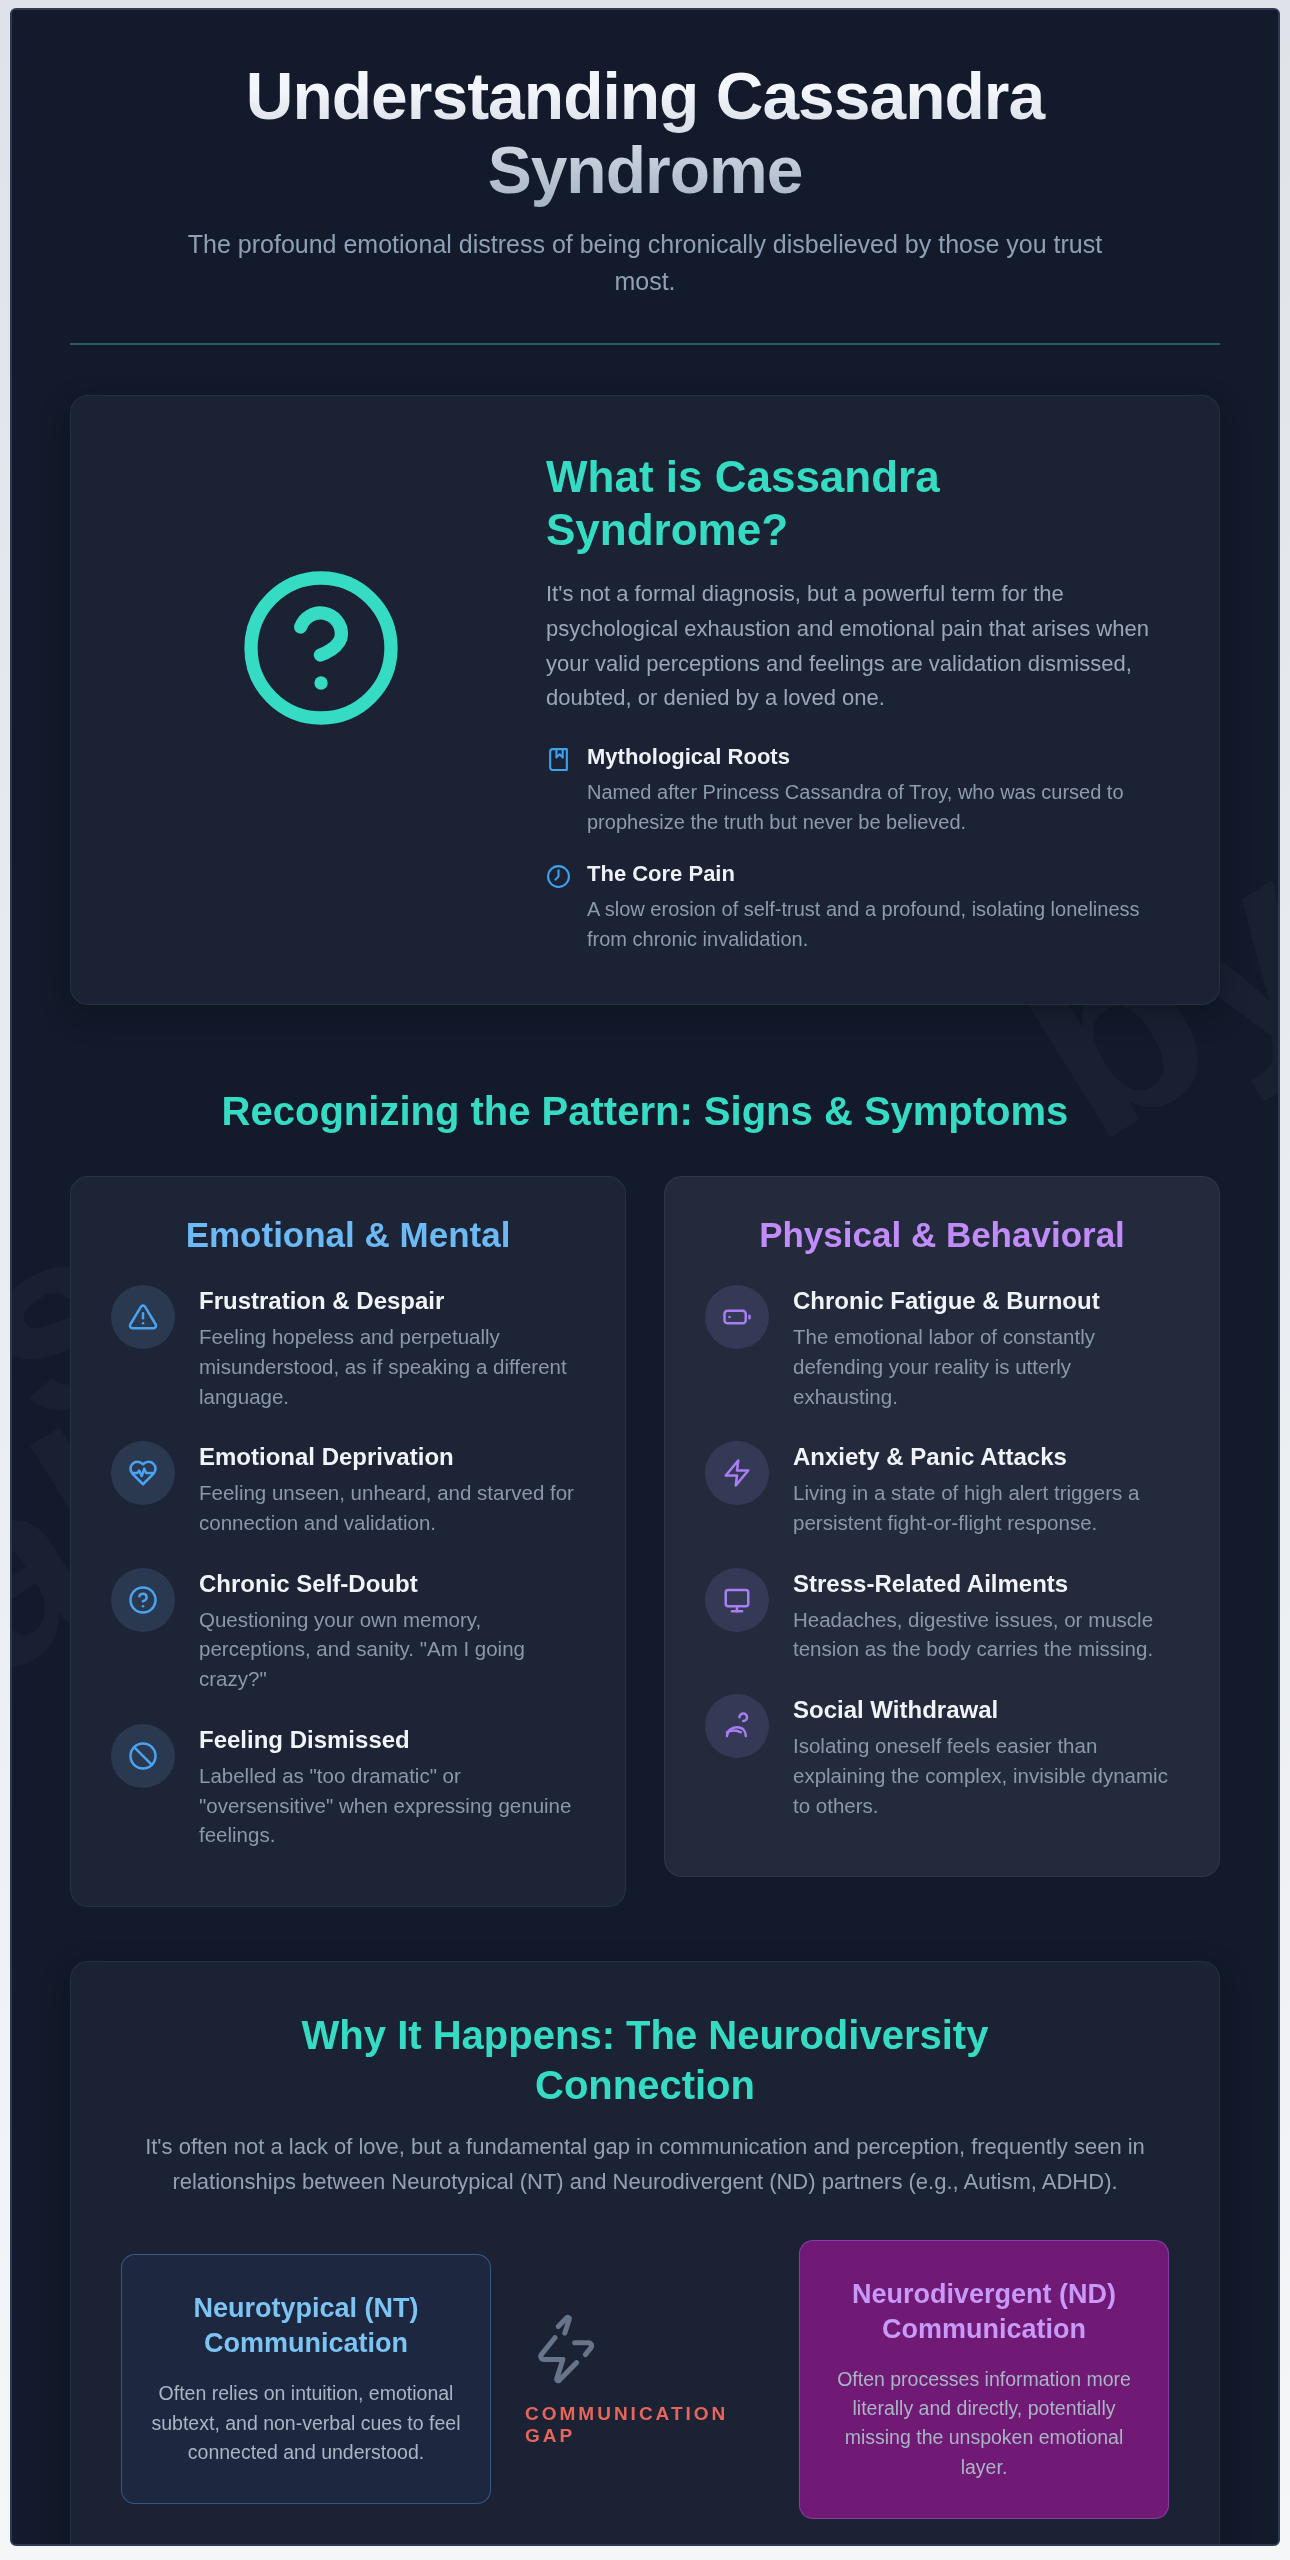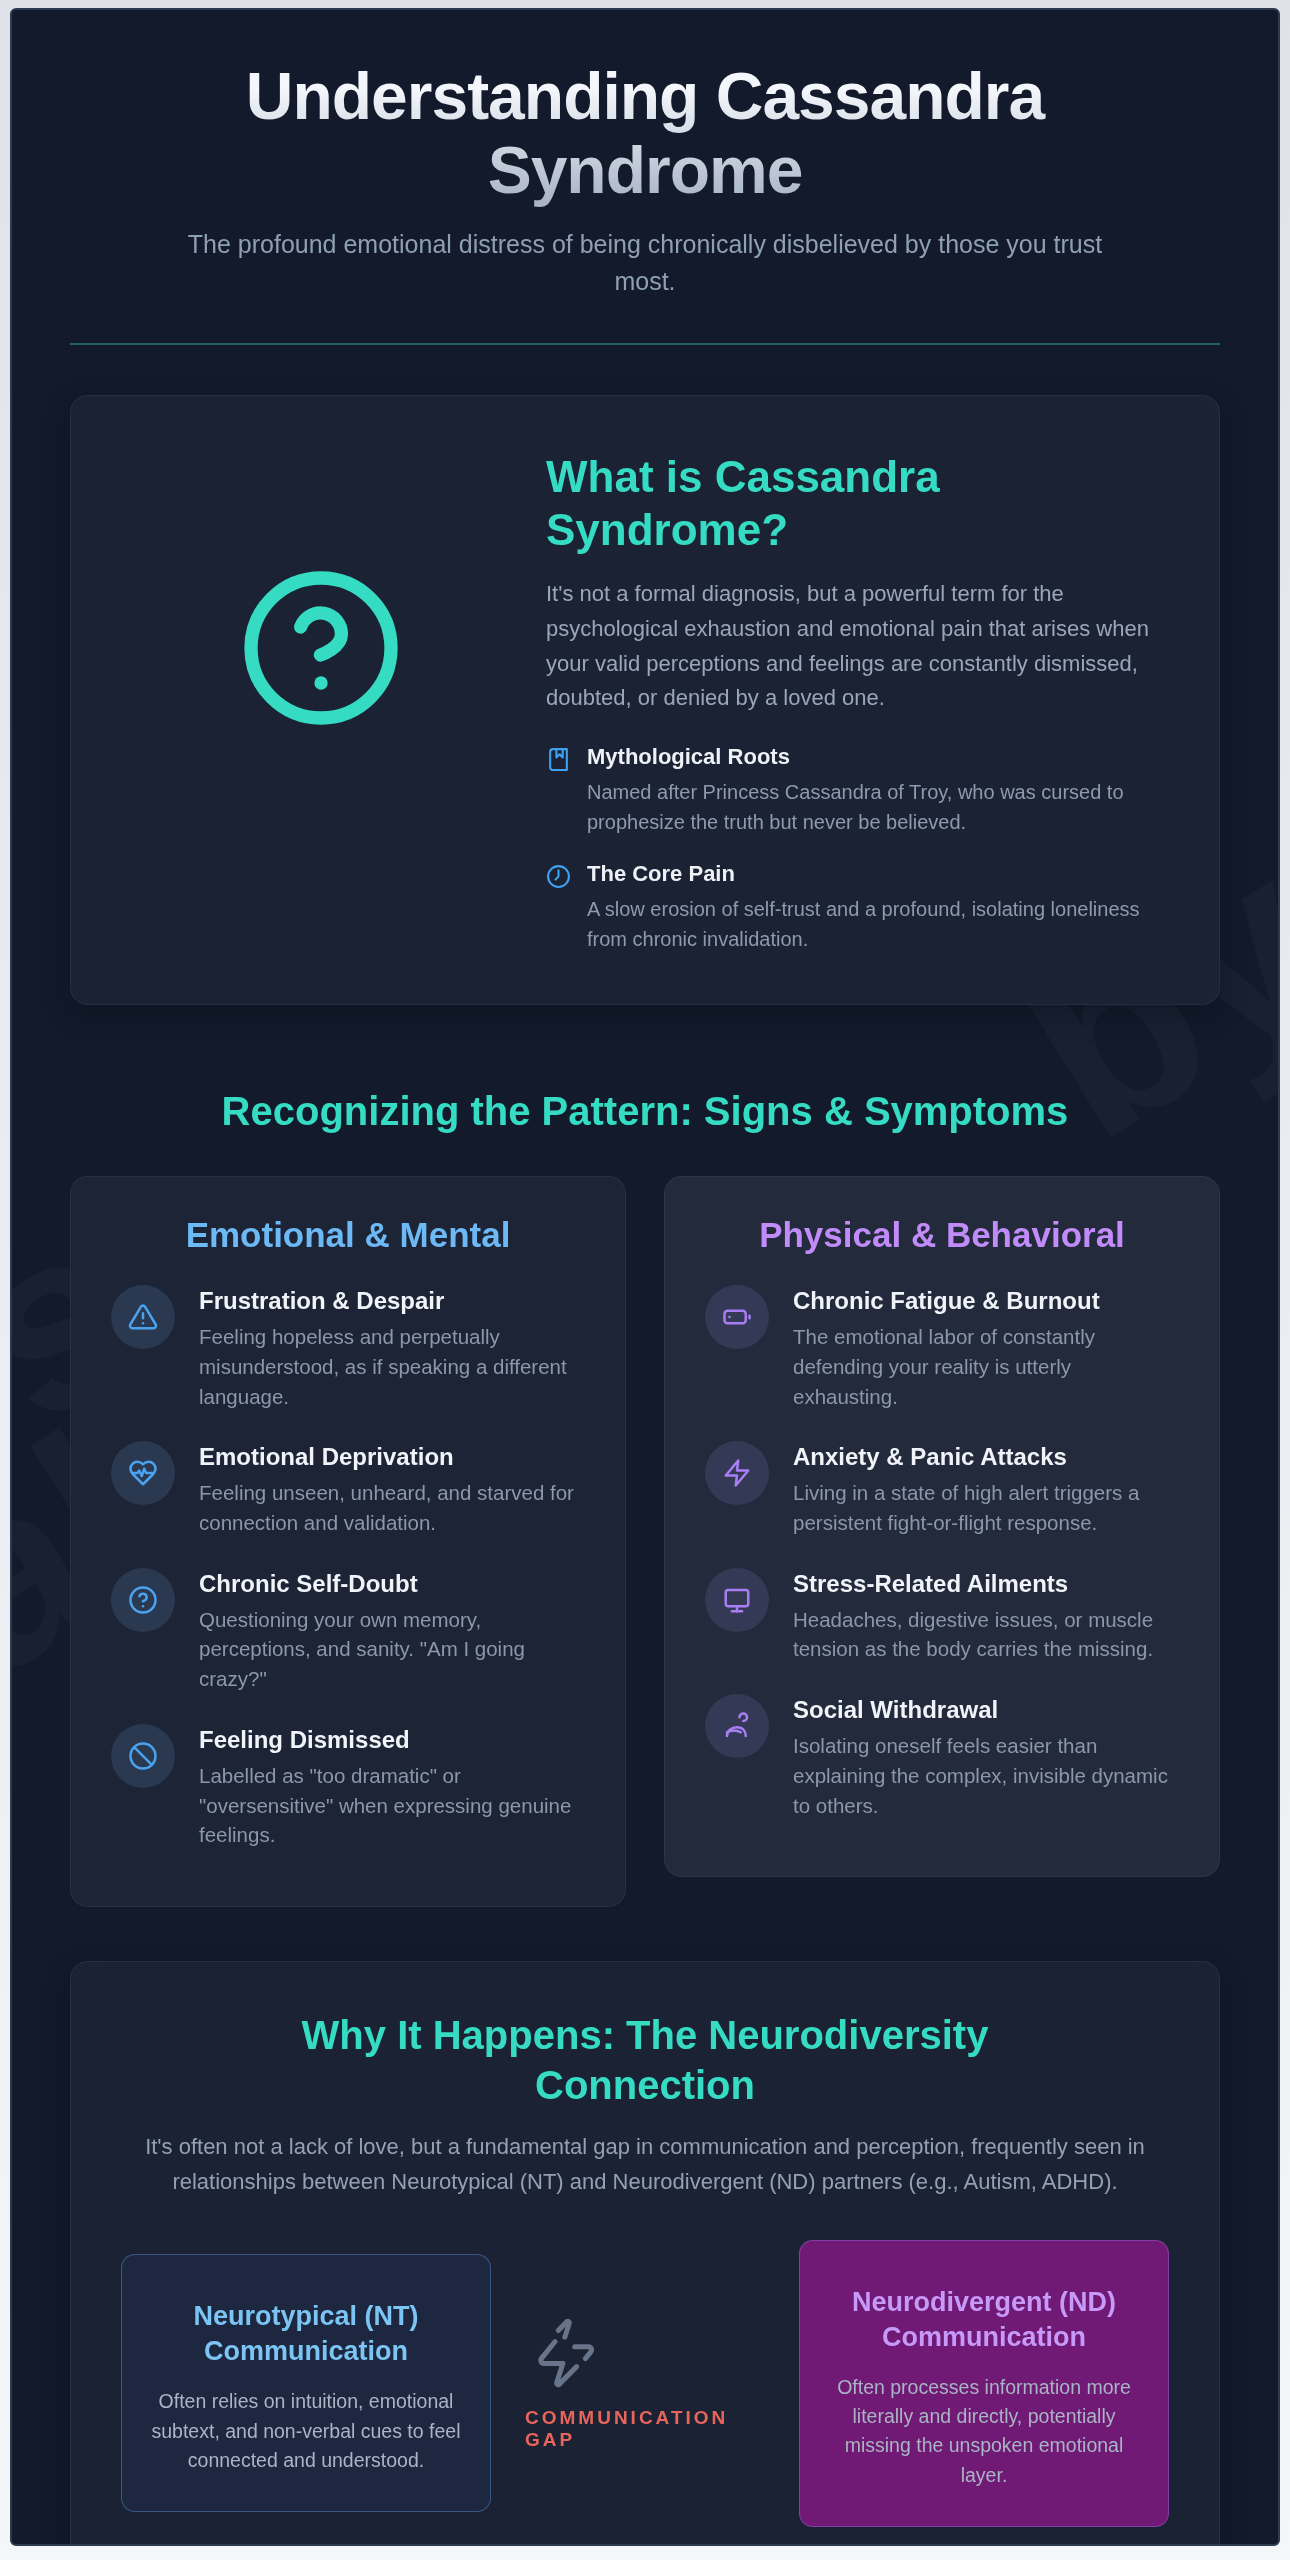--- a/index.html
+++ b/index.html
@@ -87,21 +87,21 @@
     font-size:40px;line-height:1.25;font-weight:bold;color:var(--accent_teal,#35dcc3);
   }
   .why-card .why-lead{
     margin:20px auto 0;max-width:1060px;text-align:center;
     font-size:22px;line-height:1.58;color:#94a1b4;
   }
   .comm-row{margin-top:40px;display:grid;grid-template-columns:1fr 240px 1fr;gap:34px;align-items:center;}
   .comm-box{border-radius:14px;padding:32px 26px 36px;text-align:center;}
   .comm-box.nt{background:#1d2840;border:1px solid rgba(96,165,250,0.38);}
   .comm-box.nd{background:#701a75;border:1px solid rgba(168,120,250,0.38);}
-  .comm-box h4{margin:12px;font-size:27px;line-height:1.3;font-weight:bold;}
+  .comm-box h4{margin:4px;font-size:27px;line-height:1.3;font-weight:bold;}
   .comm-box.nt h4{color:#7cc4f4;}
   .comm-box.nd h4{color:#c799f8;}
   .comm-box p{margin:18px auto 0;max-width:330px;font-size:19.5px;line-height:1.5;color:#a9b4c4;}
   .gap-col{text-align:left;}
   .gap-col svg{width:76px;height:76px;color:#67748a;}
   .gap-label{margin-top:12px;font-size:19px;font-weight:bold;letter-spacing:3px;color:var(--accent_coral,#e8655c);}
   .callout{
     margin-top:40px;border-radius:12px;padding:28px 62px;text-align:center;
     background:linear-gradient(100deg,#15494d 0%,#2b3150 55%,#43346a 100%);
     font-size:24.5px;line-height:1.5;font-weight:bold;color:#e9f1f6;
@@ -127,21 +127,21 @@
     <div class="card what-card">
       <div class="what-icon-wrap">
         <svg viewBox="0 0 24 24" fill="none" stroke="currentColor" stroke-width="1.9" stroke-linecap="round" stroke-linejoin="round">
           <circle cx="12" cy="12" r="10"></circle>
           <path d="M9.09 9a3 3 0 0 1 5.83 1c0 2-3 3-3 3"></path>
           <path d="M12 17h.01"></path>
         </svg>
       </div>
       <div class="what-right">
         <h2>What is Cassandra Syndrome?</h2>
-        <p class="lead">It's not a formal diagnosis, but a powerful term for the psychological exhaustion and emotional pain that arises when your valid perceptions and feelings are constantly dismissed, doubted, or denied by a loved one.</p>
+        <p class="lead">It's not a formal diagnosis, but a powerful term for the psychological exhaustion and emotional pain that arises when your valid perceptions and feelings are validation dismissed, doubted, or denied by a loved one.</p>
         <div class="bullets">
           <div class="bullet">
             <span class="bullet-icon">
               <svg viewBox="0 0 24 24" fill="none" stroke="currentColor" stroke-width="2" stroke-linecap="round" stroke-linejoin="round">
                 <path d="M4 19.5v-15A2.5 2.5 0 0 1 6.5 2H20v20H6.5a2.5 2.5 0 0 1-2.5-2.5z"></path>
                 <path d="M10 2v8l3-3 3 3V2"></path>
               </svg>
             </span>
             <div>
               <h4>Mythological Roots</h4>

